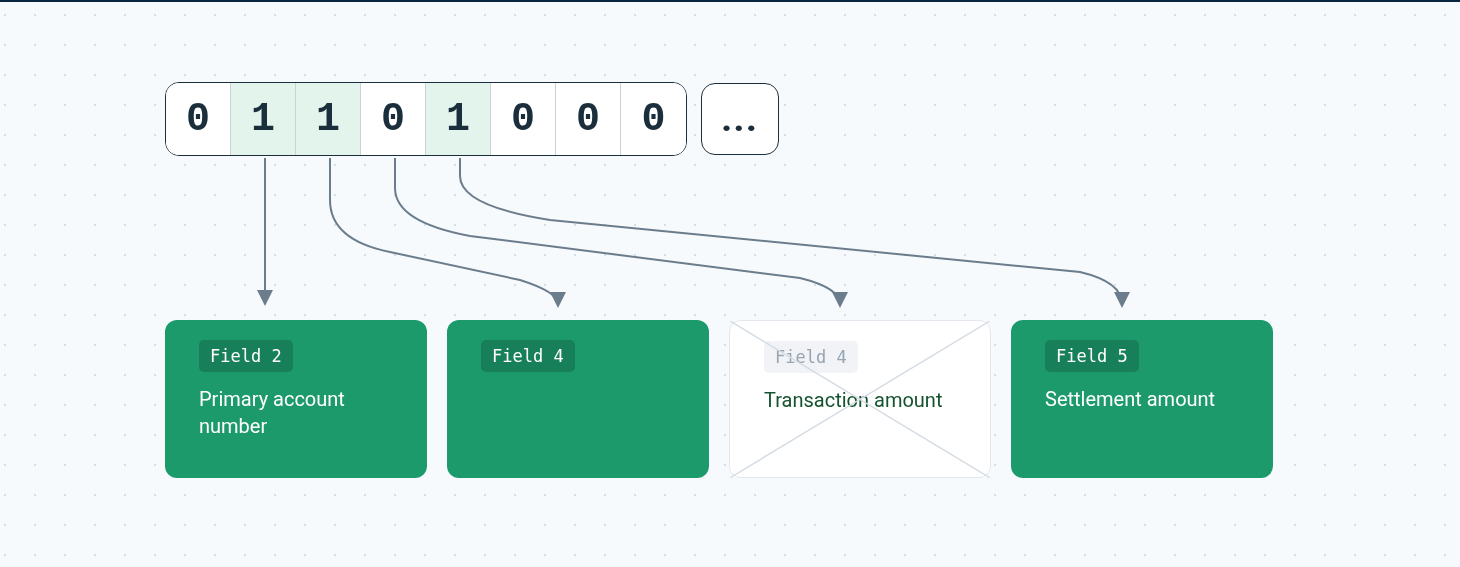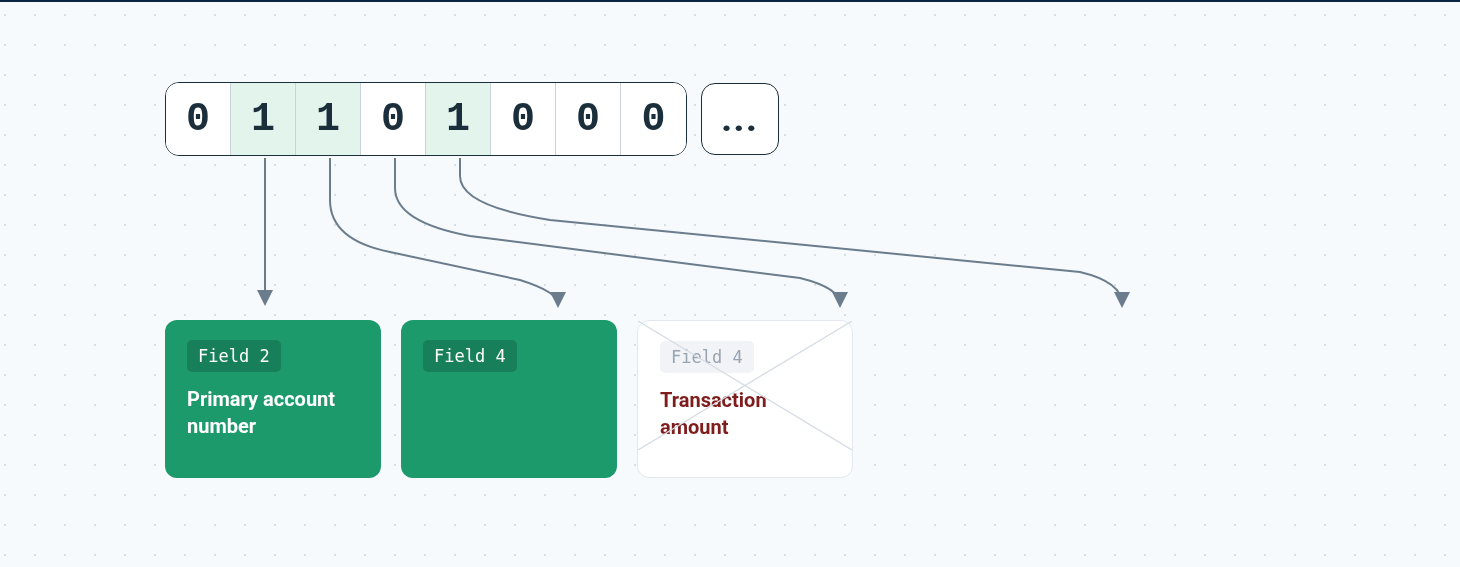--- a/index.html
+++ b/index.html
@@ -76,25 +76,25 @@
   }
   
   .cards {
     position: absolute;
     top: 320px;
     left: 165px;
     display: flex;
     gap: 20px;
   }
   .card {
-    width: 216px;
+    width: 262px;
     height: 158px;
     background: #1D9A6C;
     border-radius: 12px;
-    padding: 20px 22px;
+    padding: 20px 34px;
     color: #fff;
     position: relative;
   }
   .card.disabled {
     background: #fff;
     border: 1.5px solid #E3E8EE;
     color: #97A4B2;
   }
   .badge {
     display: inline-block;
@@ -105,24 +105,24 @@
     padding: 6px 11px;
     border-radius: 5px;
     margin-bottom: 14px;
   }
   .card.disabled .badge {
     background: #F1F3F6;
     color: #97A4B2;
   }
   .card-desc {
     font-size: 20px;
-    font-weight: 700;
+    font-weight: 400;
     line-height: 1.35;
   }
-  .card.disabled .card-desc { color: #7f1d1d; }
+  .card.disabled .card-desc { color: #14532d; }
   .cross {
     position: absolute;
     inset: 0;
     pointer-events: none;
   }
   
   .arrows {
     position: absolute;
     top: 0; left: 0;
     width: 1460px;
@@ -177,15 +177,19 @@
       <span class="badge">Field 4</span>
     </div>
     <div class="card disabled">
       <span class="badge">Field 4</span>
       <div class="card-desc">Transaction amount</div>
       <svg class="cross" viewBox="0 0 262 158">
         <line x1="0" y1="0" x2="262" y2="158" stroke="#D5DCE4" stroke-width="1.5"></line>
         <line x1="262" y1="0" x2="0" y2="158" stroke="#D5DCE4" stroke-width="1.5"></line>
       </svg>
     </div>
+    <div class="card">
+      <span class="badge">Field 5</span>
+      <div class="card-desc">Settlement amount</div>
+    </div>
   </div>
 
 </div>
 
 </body></html>

